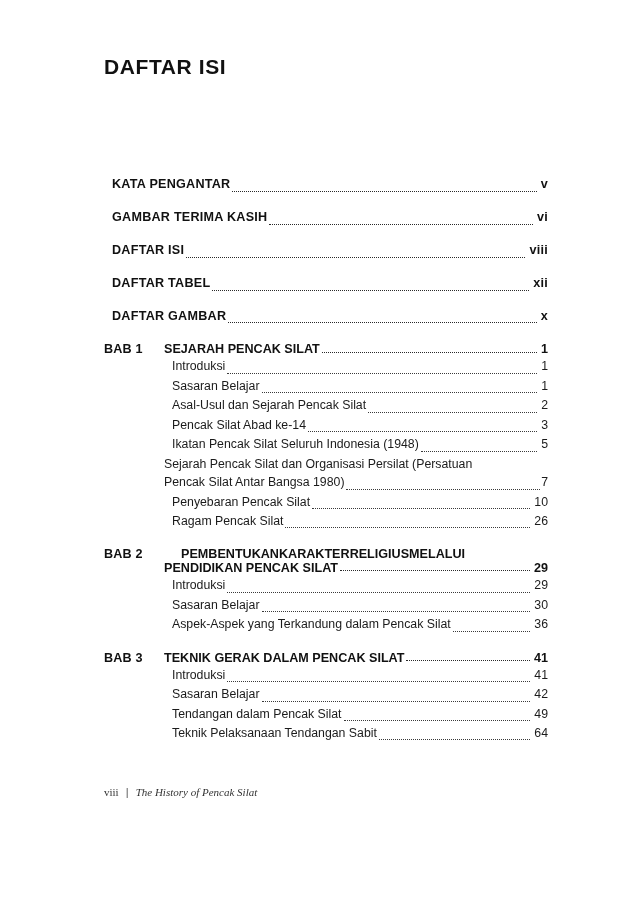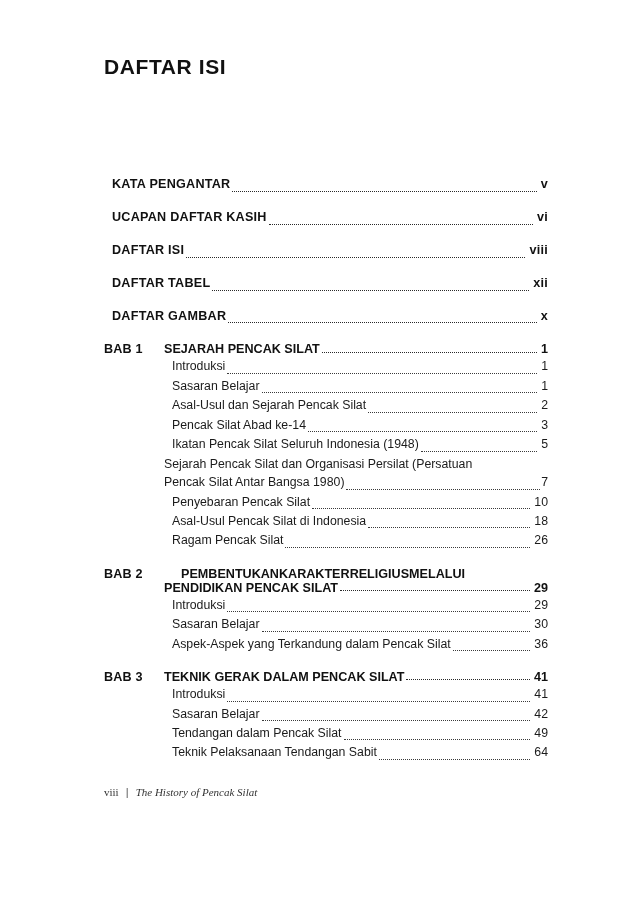--- a/index.html
+++ b/index.html
@@ -171,21 +171,21 @@
 
   <div class="toc">
 
     <div class="row front">
       <span class="label">KATA PENGANTAR</span>
       <span class="leader"></span>
       <span class="page-num">v</span>
     </div>
 
     <div class="row front">
-      <span class="label">UCAPAN DAFTAR KASIH</span>
+      <span class="label">GAMBAR TERIMA KASIH</span>
       <span class="leader"></span>
       <span class="page-num">vi</span>
     </div>
 
     <div class="row front">
       <span class="label">DAFTAR ISI</span>
       <span class="leader"></span>
       <span class="page-num">viii</span>
     </div>
 
@@ -244,25 +244,20 @@
         <span>Pencak Silat Antar Bangsa 1980)</span>
         <span class="leader"></span>
         <span class="page-num">7</span>
       </span>
     </div>
 
     <div class="row sub">
       <span class="label">Penyebaran Pencak Silat</span>
       <span class="leader"></span>
       <span class="page-num">10</span>
-    </div>
-    <div class="row sub">
-      <span class="label">Asal-Usul Pencak Silat di Indonesia</span>
-      <span class="leader"></span>
-      <span class="page-num">18</span>
     </div>
     <div class="row sub">
       <span class="label">Ragam Pencak Silat</span>
       <span class="leader"></span>
       <span class="page-num">26</span>
     </div>
 
     <div class="chapter">
       <span class="bab">BAB 2</span>
       <span class="chapter-body">

